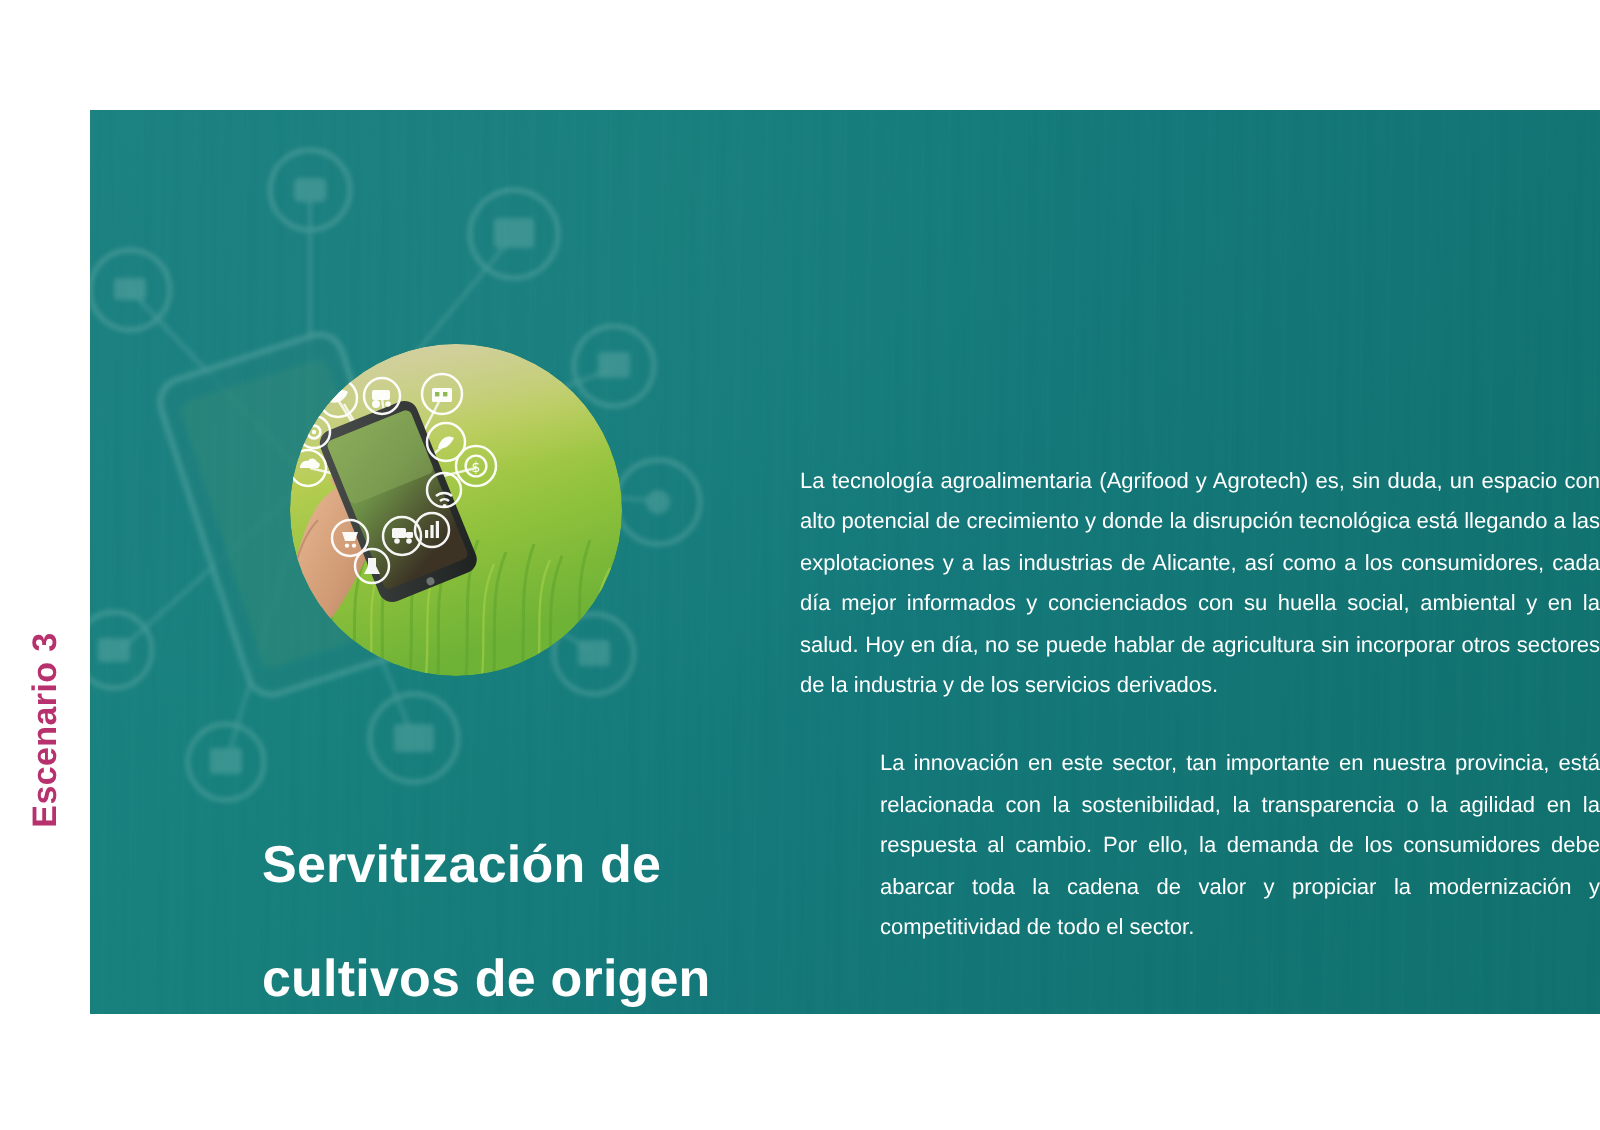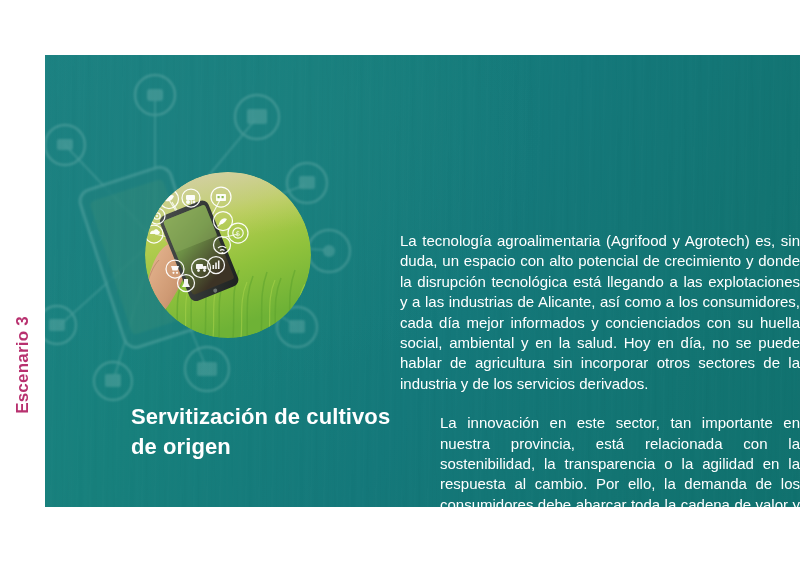--- a/index.html
+++ b/index.html
@@ -102,37 +102,37 @@
   }
   #circle-photo svg { display: block; width: 100%; height: 100%; }
 
   
   #headline {
     position: absolute;
     left: 86px;
     top: 332px;
     width: 260px;
     color: #ffffff;
-    font-size: 22px;
+    font-size: 26px;
     font-weight: bold;
-    line-height: 30px;
+    line-height: 57px;
     letter-spacing: 0.1px;
   }
 
   
   #body-copy {
     position: absolute;
     left: 355px;
     top: 176px;
     width: 400px;
     color: #ffffff;
   }
   #body-copy p {
     margin: 0 0 19px 0;
-    font-size: 15px;
+    font-size: 11px;
     line-height: 20.4px;
     text-align: justify;
     text-justify: inter-word;
   }
   #body-copy p:last-child { margin-bottom: 0; margin-left: 40px; }
 </style>
 </head>
 <body>
 
 <div id="slide">

